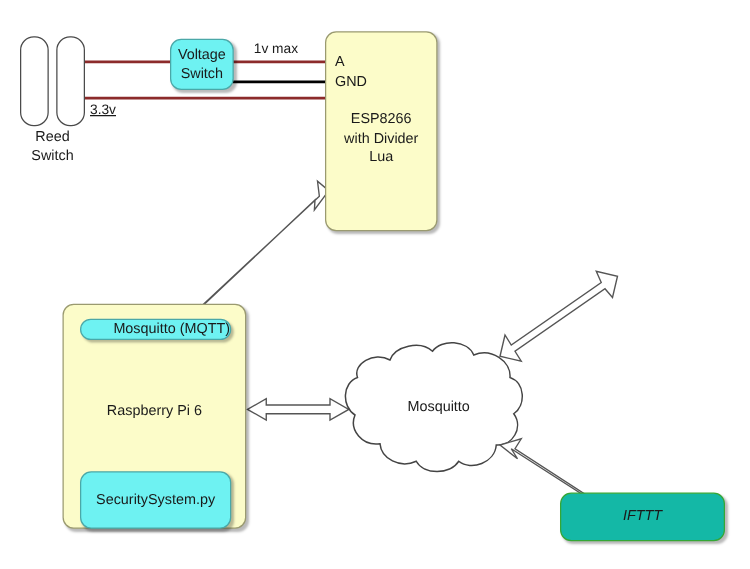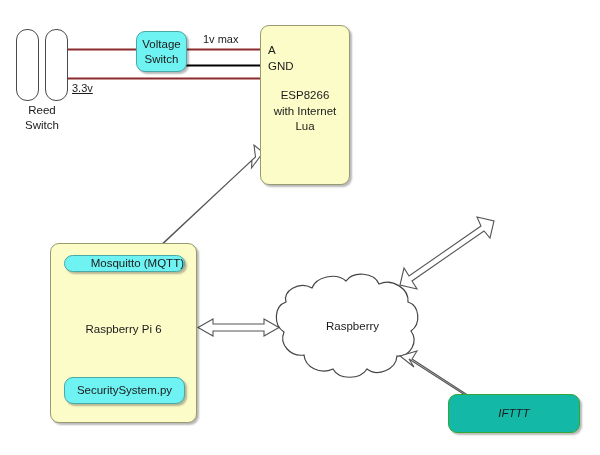--- a/index.html
+++ b/index.html
@@ -161,35 +161,35 @@
 Switch</span>
   </div>
 
   <div class="wire-label" style="left:203px; top:33px;">1v max</div>
   <div class="wire-label" style="left:72px; top:82px;text-decoration:underline;">3.3v</div>
 
   <div class="node node-yellow" style="left:260px; top:25px; width:90px; height:160px; display:block; position:absolute;">
     <div class="pin-label" style="left:7px; top:17px;">A</div>
     <div class="pin-label" style="left:7px; top:33px;">GND</div>
     <div class="esp-text" style="left:0px; top:62px;">ESP8266
-with Internet
+with Divider
 Lua</div>
   </div>
 
   <div class="node node-yellow" style="left:50px; top:243px; width:147px; height:180px; display:block; position:absolute;">
     <div class="node node-cyan" style="left:13px; top:11px; width:121px; height:17px;justify-content:flex-end;">
       <span>Mosquitto (MQTT)</span>
     </div>
     <div style="position:absolute; left:0; top:78px; width:100%; text-align:center;
                 font-size:11.5px; color:#1a1a1a;">Raspberry Pi 6</div>
-    <div class="node node-cyan" style="left:13px; top:133px; width:121px; height:27px;">
+    <div class="node node-cyan" style="left:13px; top:133px; width:121px; height:46px;">
       <span>SecuritySystem.py</span>
     </div>
   </div>
 
-  <div class="cloud-label" style="left:326px; top:320px;">Raspberry</div>
+  <div class="cloud-label" style="left:326px; top:320px;">Mosquitto</div>
 
 
   <div class="node node-green" style="left:448px; top:394px; width:132px; height:39px;">
     <span>IFTTT</span>
   </div>
 
 </div>
 
 </body></html>

